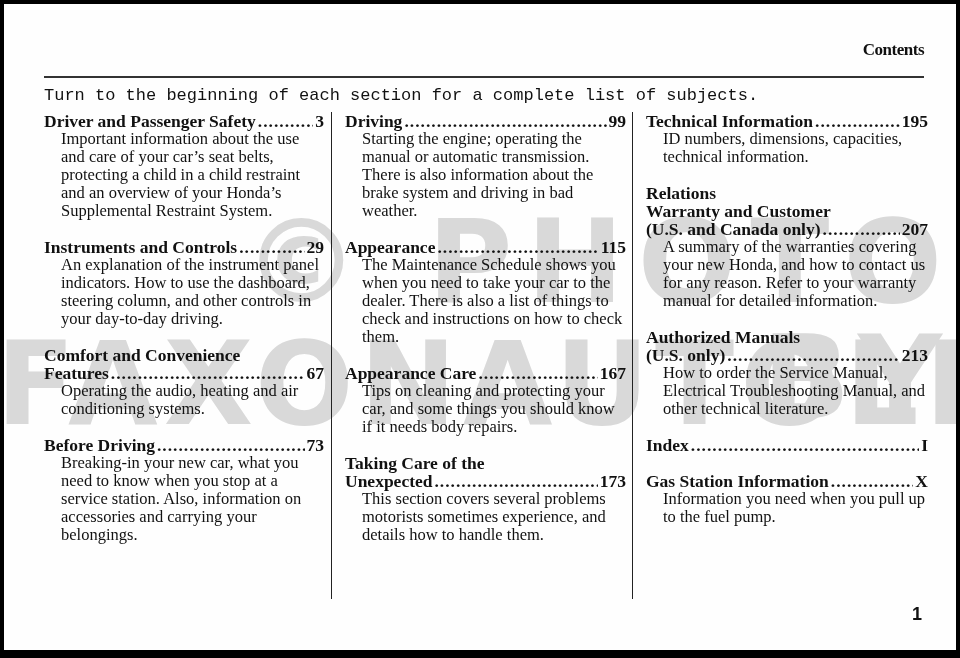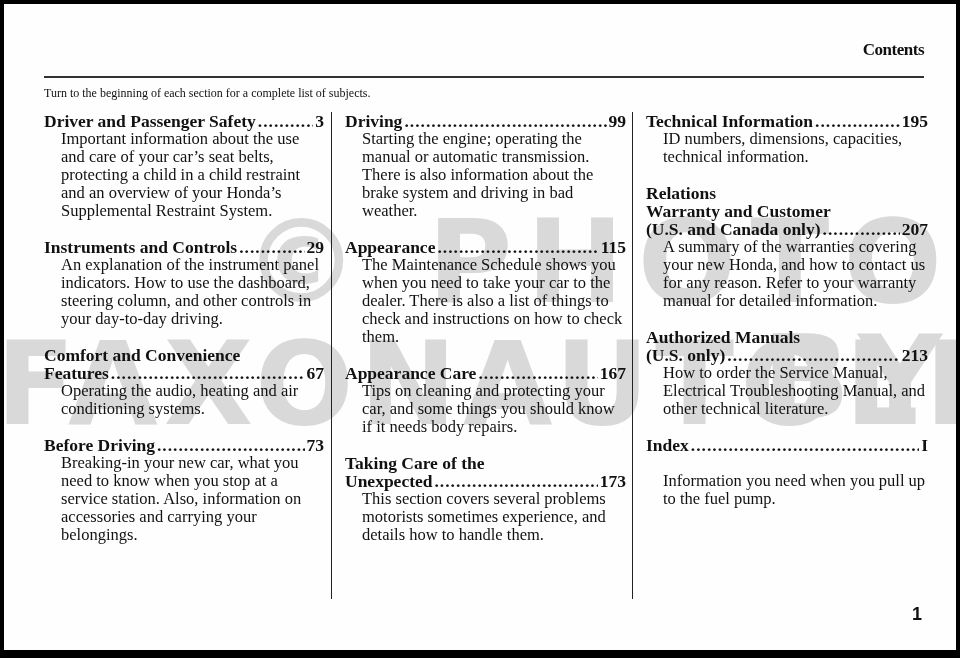--- a/index.html
+++ b/index.html
@@ -20,21 +20,21 @@
     .wm-line2 { position: absolute; left: -8px; top: 322px; font-size: 116px; letter-spacing: 6px; line-height: 1; }
     .content { position: relative; z-index: 1; }
     .title {
       position: absolute; right: 32px; top: 36px;
       font-family: "Liberation Serif", serif; font-weight: bold;
       font-size: 17px; letter-spacing: -0.5px; color: #111;
     }
     .rule { position: absolute; left: 40px; top: 72px; width: 880px; height: 2px; background: #333; }
     .intro {
       position: absolute; left: 40px; top: 82px;
-      font-family: Liberation Serif, serif; font-size: 12px; color: #111;
+      font-family: Liberation Mono, monospace; font-size: 17px; color: #111;
     }
     .column { position: absolute; top: 108px; }
     .col1 { left: 40px; width: 280px; }
     .col2 { left: 341px; width: 281px; }
     .col3 { left: 642px; width: 282px; }
     .divider { position: absolute; top: 108px; width: 1px; height: 487px; background: #222; }
     .div1 { left: 327px; }
     .div2 { left: 628px; }
     .entry { margin-bottom: 18px; }
     .heading {
@@ -212,19 +212,26 @@
         <div class="heading">
           <div class="heading-line">
               <span class="label">Index</span>
               <span class="dots"></span>
               <span class="pg">I</span>
             </div>
         </div>
       </div>
 
       <div class="entry">
+        <div class="heading">
+          <div class="heading-line">
+              <span class="label">Gas Station Information</span>
+              <span class="dots"></span>
+              <span class="pg">X</span>
+            </div>
+        </div>
         <div class="desc">Information you need when you pull up to the fuel pump.</div>
       </div>
     </div>
 
     <div class="page-number">1</div>
   </div>
 </div>
 
 </body></html>

